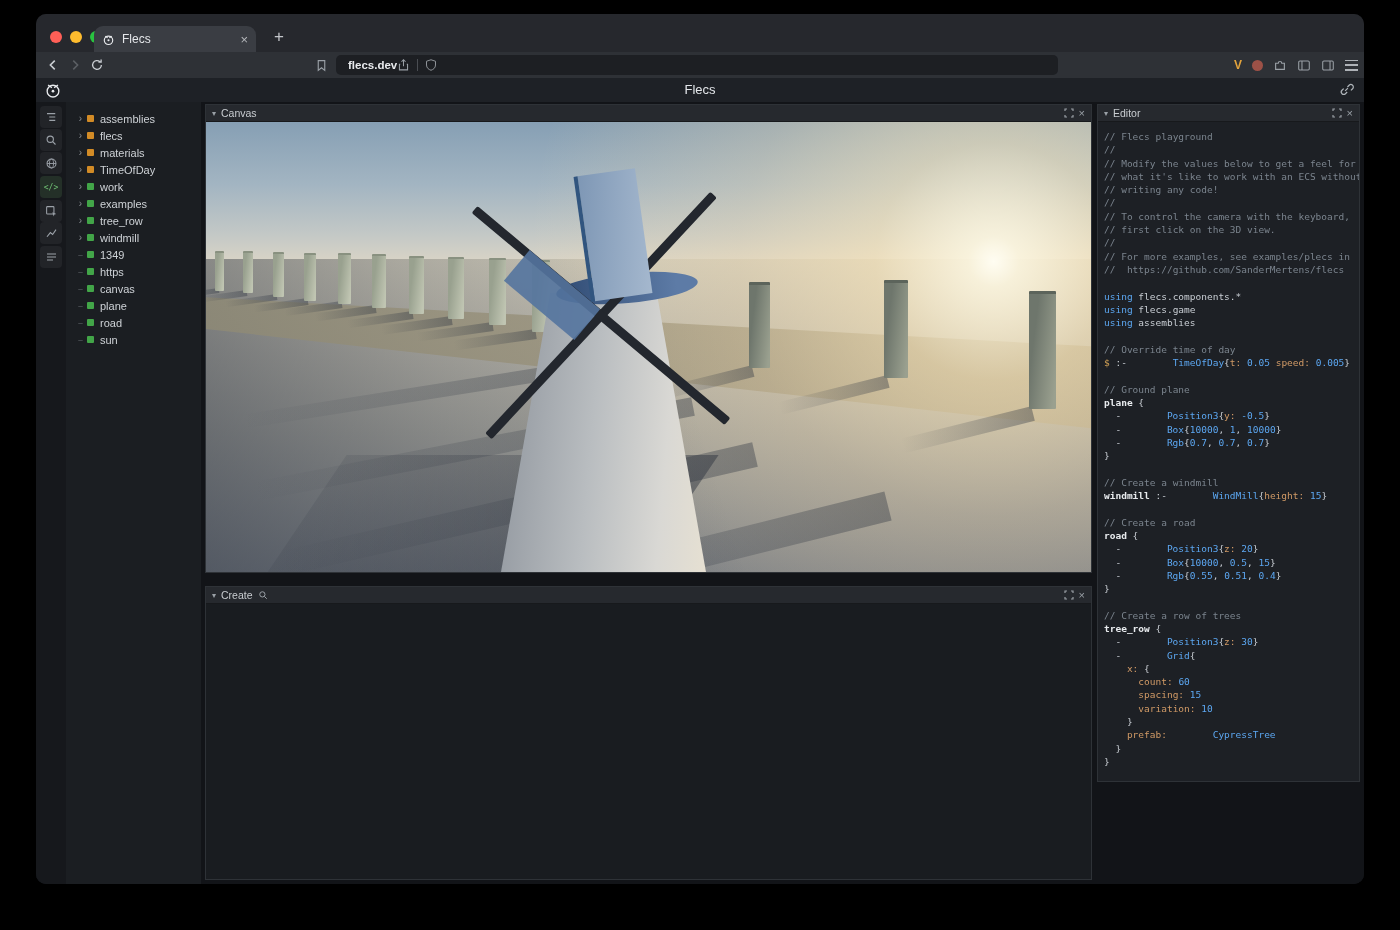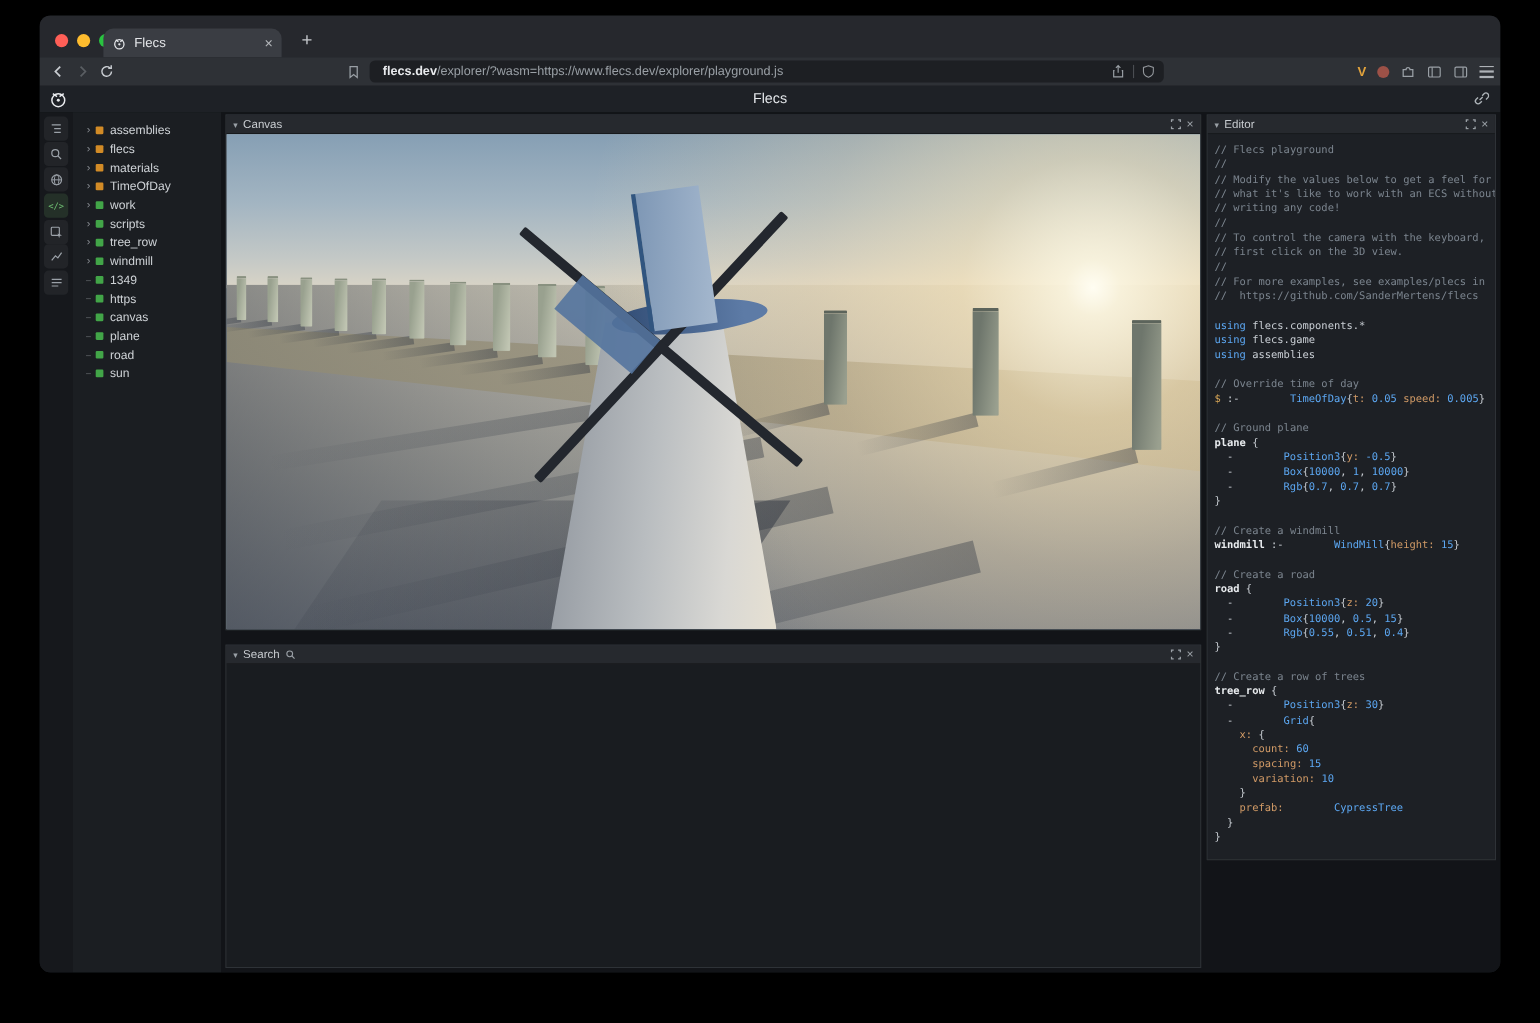--- a/index.html
+++ b/index.html
@@ -167,21 +167,20 @@
           <path d="M13 8a5 5 0 1 1-1.6-3.7 M12.7 1.6 v3.1 h-3.1" stroke="#c9cdd2" stroke-width="1.5" fill="none"></path>
         </svg>
     </div>
     <div class="nav-btn" style="left:276px">
       <svg width="13" height="13" viewBox="0 0 16 16">
           <path d="M4 2 h8 v12 l-4 -3.2 -4 3.2 z" stroke="#9aa0a6" stroke-width="1.4" fill="none"></path>
         </svg>
     </div>
     <div class="urlbar">
       <span class="url-domain">flecs.dev</span>
-      <span class="url-rest">/explorer/?wasm=https://www.flecs.dev/explorer/playground.js</span>
       <span class="url-right">
         <svg width="13" height="14" viewBox="0 0 16 16">
             <path d="M8 1.5 v8 M5.5 4 L8 1.5 L10.5 4 M4 7 H3 v7 h10 V7 h-1" stroke="#9aa0a6" stroke-width="1.3" fill="none"></path>
           </svg>
         <span class="url-divider"></span>
         <svg width="12" height="14" viewBox="0 0 16 16">
             <path d="M8 1 l6 2 v5 c0 4 -3 6 -6 7 c-3 -1 -6 -3 -6 -7 V3 z" stroke="#92969b" stroke-width="1.3" fill="none"></path>
           </svg>
       </span>
     </div>
@@ -283,21 +282,21 @@
           <span class="tree-label">TimeOfDay</span>
         </div>
         <div class="tree-row">
           <span class="chev">›</span>
           <span class="sq green"></span>
           <span class="tree-label">work</span>
         </div>
         <div class="tree-row">
           <span class="chev">›</span>
           <span class="sq green"></span>
-          <span class="tree-label">scripts</span>
+          <span class="tree-label">examples</span>
         </div>
         <div class="tree-row">
           <span class="chev">›</span>
           <span class="sq green"></span>
           <span class="tree-label">tree_row</span>
         </div>
         <div class="tree-row">
           <span class="chev">›</span>
           <span class="sq green"></span>
           <span class="tree-label">windmill</span>
@@ -388,21 +387,21 @@
         <div class="blade-bar bar1"></div>
         <div class="blade-bar bar2"></div>
         <div class="sail-main"></div>
         <div class="sail-left"></div>
       </div>
     </div>
 
     <div class="panel search-panel">
       <div class="panel-header">
         <span class="panel-caret">▾</span>
-        <span class="panel-title">Search</span>
+        <span class="panel-title">Create</span>
         <svg width="10" height="10" viewBox="0 0 16 16">
             <circle cx="7" cy="7" r="4.2" stroke="#9aa0a6" stroke-width="1.6" fill="none"></circle>
             <line x1="10.2" y1="10.2" x2="14" y2="14" stroke="#9aa0a6" stroke-width="1.6"></line>
           </svg>
         <span class="panel-spacer"></span>
         <svg width="10" height="10" viewBox="0 0 10 10">
             <path d="M1 3 V1 h2 M7 1 h2 v2 M9 7 v2 H7 M3 9 H1 V7" stroke="#9aa0a6" stroke-width="1.2" fill="none"></path>
           </svg>
         <span class="panel-x">×</span>
       </div>

